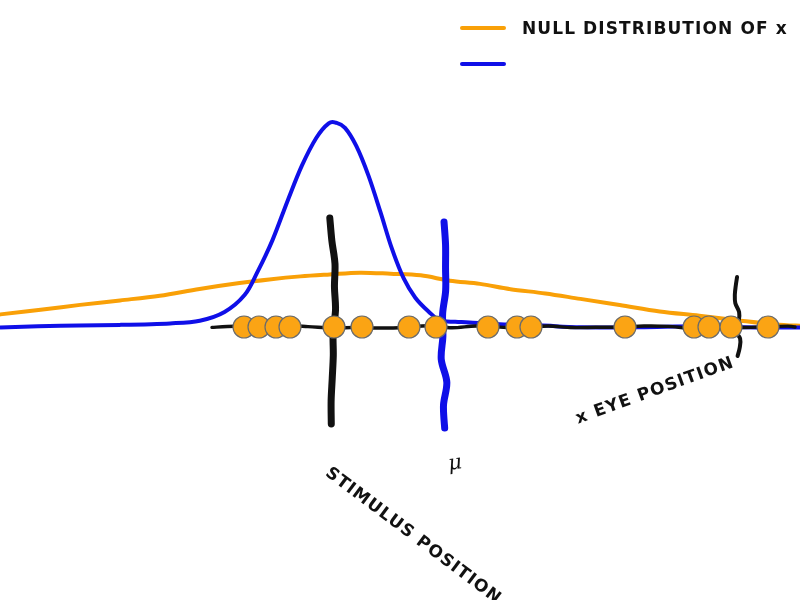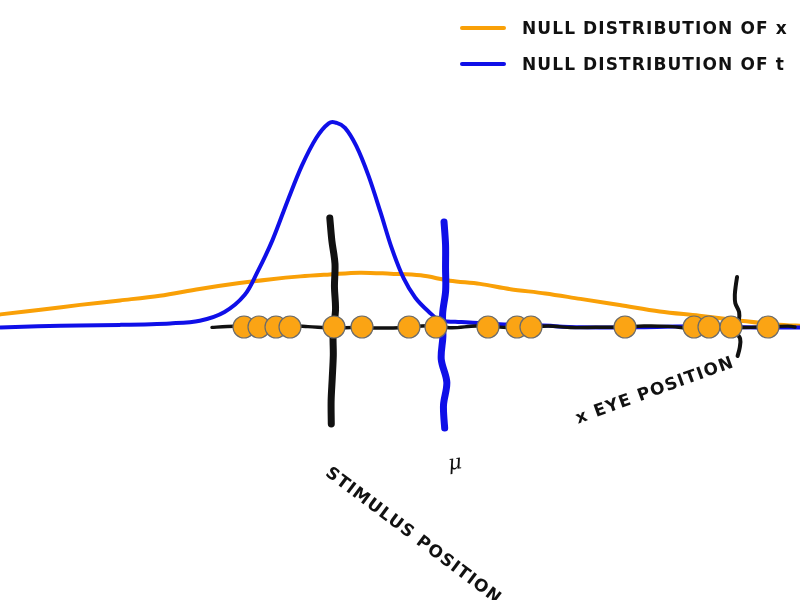--- a/index.html
+++ b/index.html
@@ -121,21 +121,20 @@
       </g>
   </svg>
 
   <div class="legend">
     <div class="legend-row">
       <span class="legend-swatch" style="background:#F9A007"></span>
       <span class="legend-label">NULL DISTRIBUTION OF x</span>
     </div>
     <div class="legend-row">
       <span class="legend-swatch" style="background:#0F0FE8"></span>
-      <span class="legend-label">NULL DISTRIBUTION OF t</span>
     </div>
   </div>
 
   <div class="axis-label" id="label-stimulus">STIMULUS POSITION</div>
 
   <div class="axis-label" id="label-eye">x EYE POSITION</div>
 
   <div id="label-mu">μ</div>
 
 </div>

